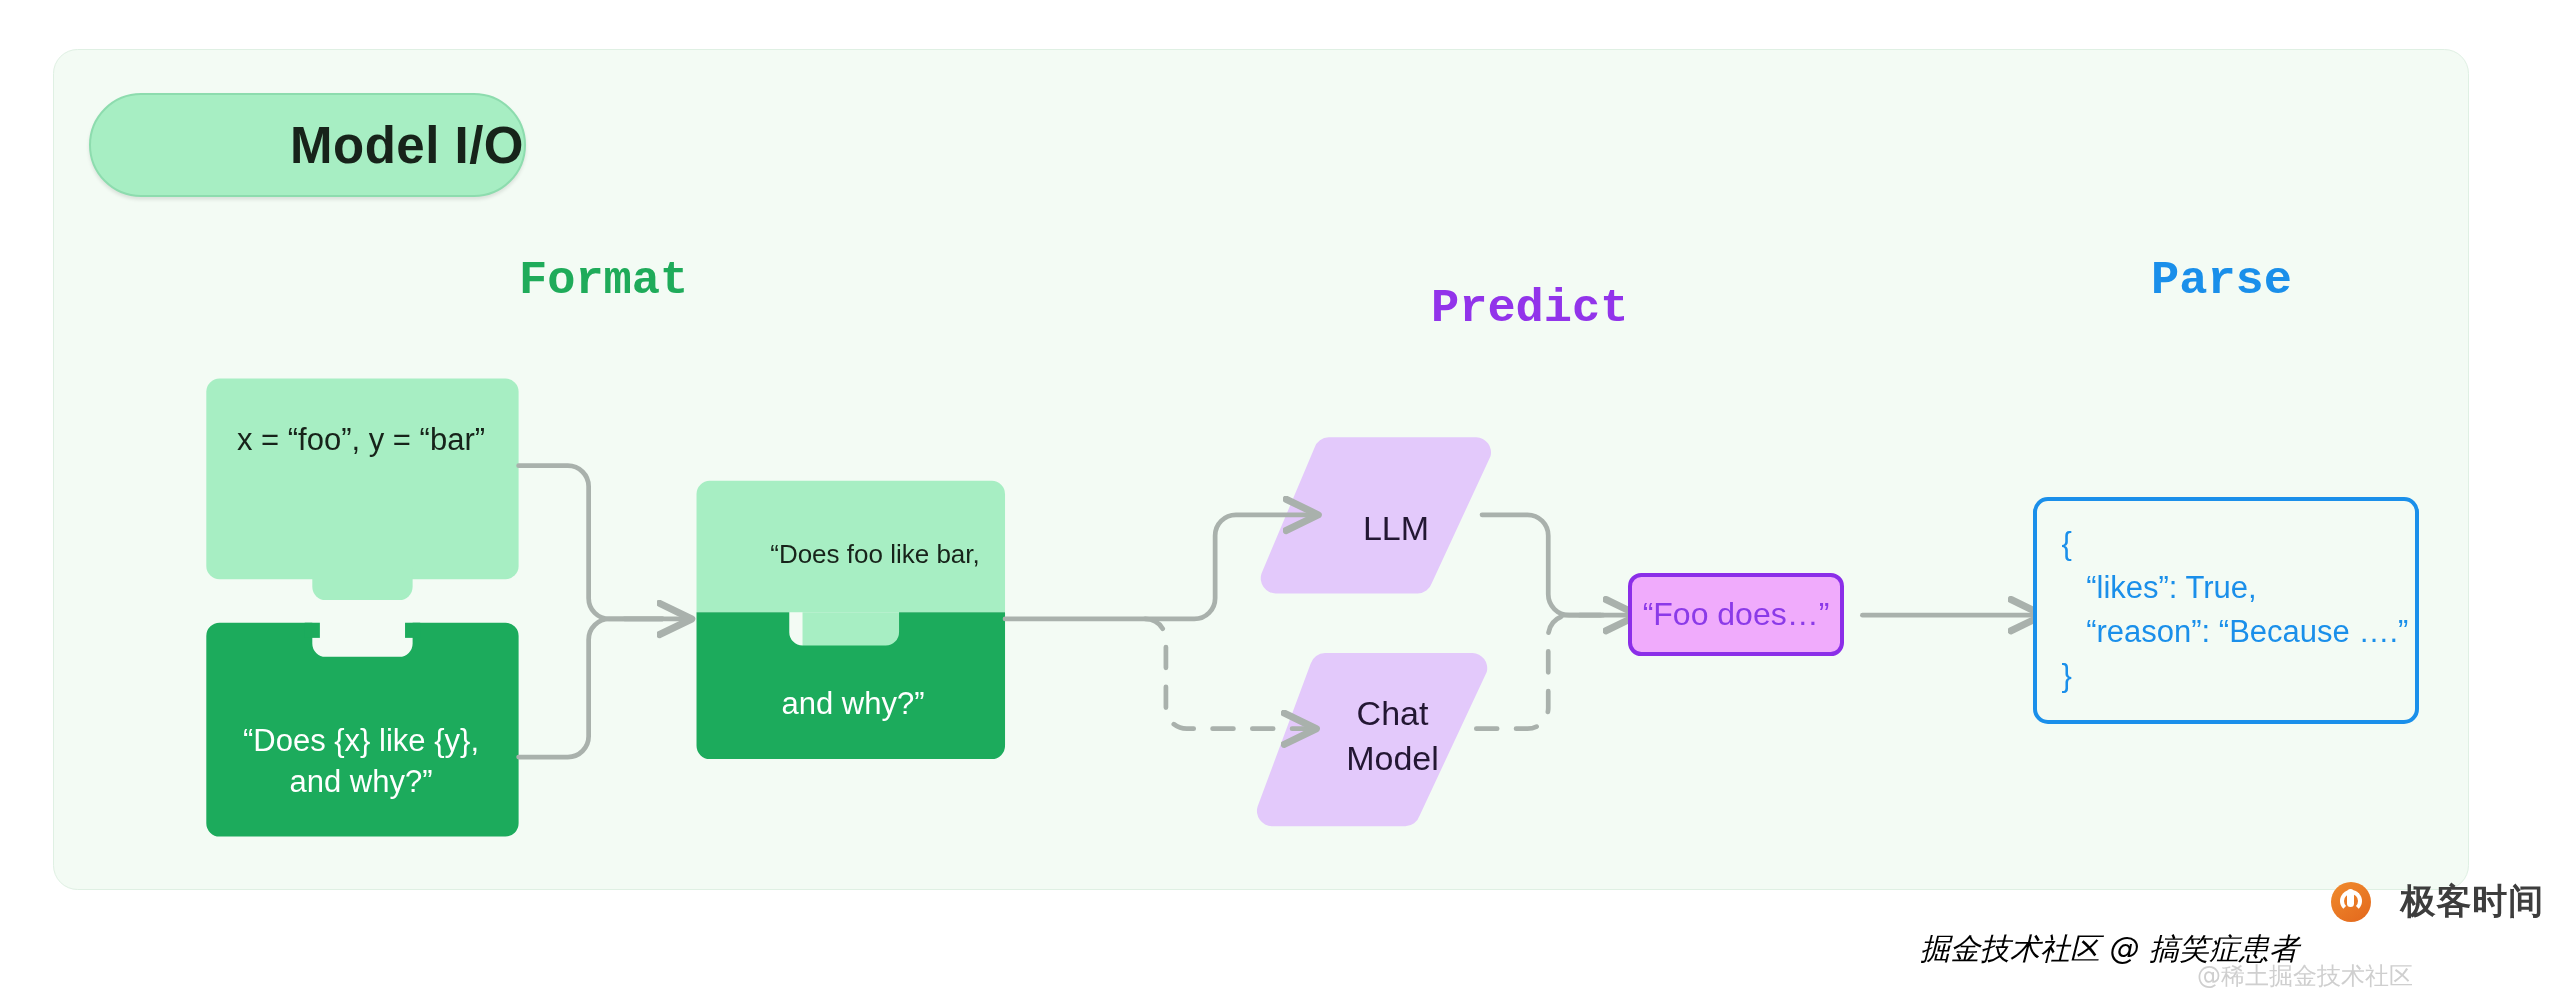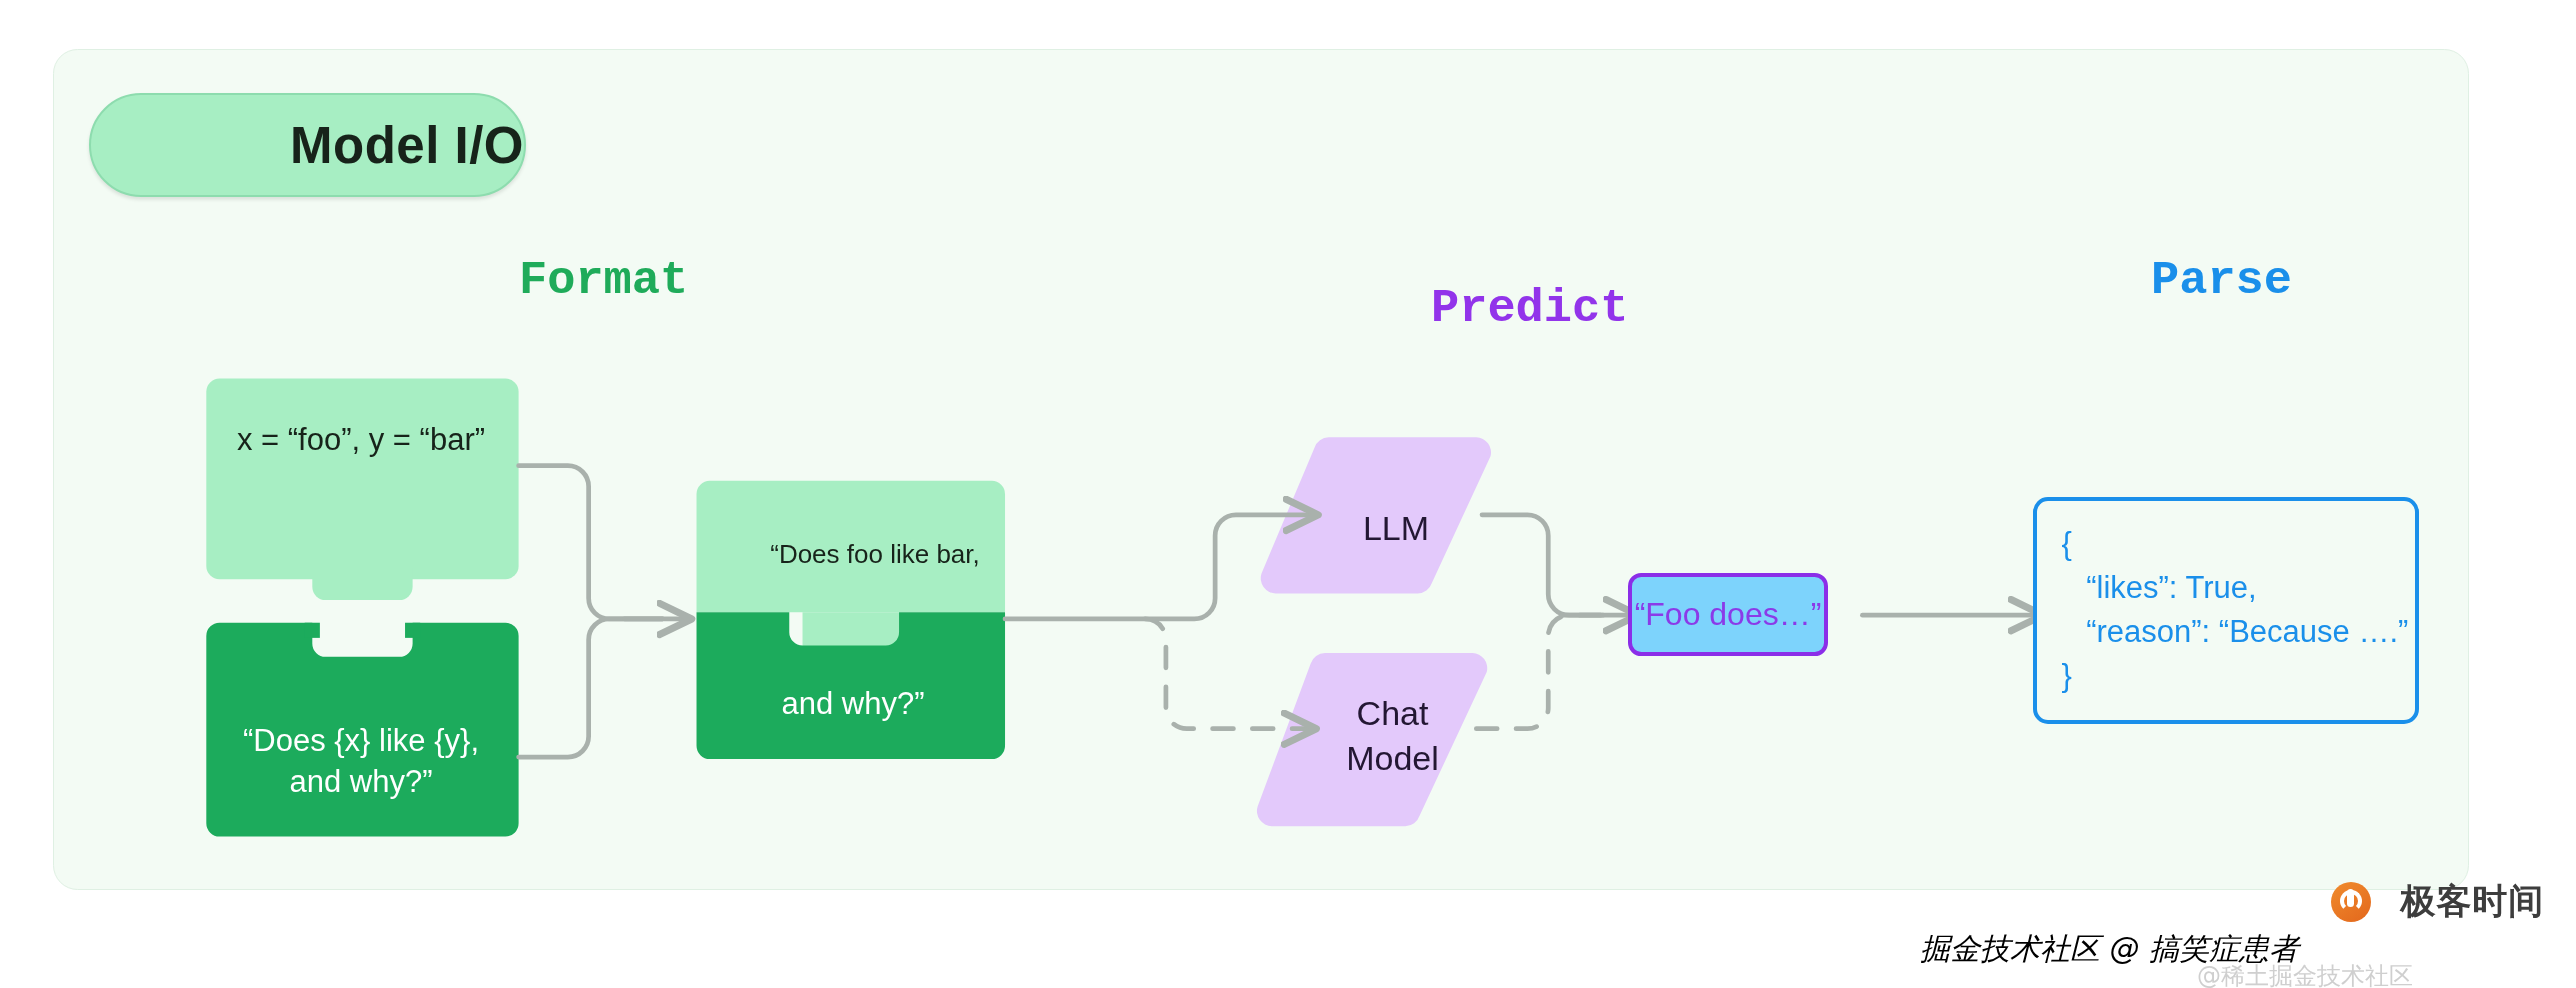--- a/index.html
+++ b/index.html
@@ -59,24 +59,24 @@
   .para-label{
     position:absolute;display:flex;align-items:center;justify-content:center;
     text-align:center;color:#231733;line-height:1.3;white-space:pre-line;
     font-size:34px;
   }
   .llm-label{left:1306px;top:481px;width:180px;height:95px;}
   .chat-label{left:1298px;top:674px;width:189px;height:123px;}
 
   
   .foo-box{
-    position:absolute;left:1628px;top:573px;width:200px;height:83px;
+    position:absolute;left:1628px;top:573px;width:216px;height:83px;
     border:4.7px solid #8b2ee8;border-radius:13.2px;box-sizing:border-box;
     display:flex;align-items:center;justify-content:center;
-    background:#7dd3fc;
+    background:#f0abfc;
   }
   .foo-box span{font-size:32px;color:#8b3ae8;white-space:nowrap;}
 
   
   .json-box{
     position:absolute;left:2033px;top:497px;width:386px;height:227px;
     border:4.7px solid #1a8fea;border-radius:15px;box-sizing:border-box;
     background:#f3fbf4;padding:21px 24.6px;
   }
   .json-line{

